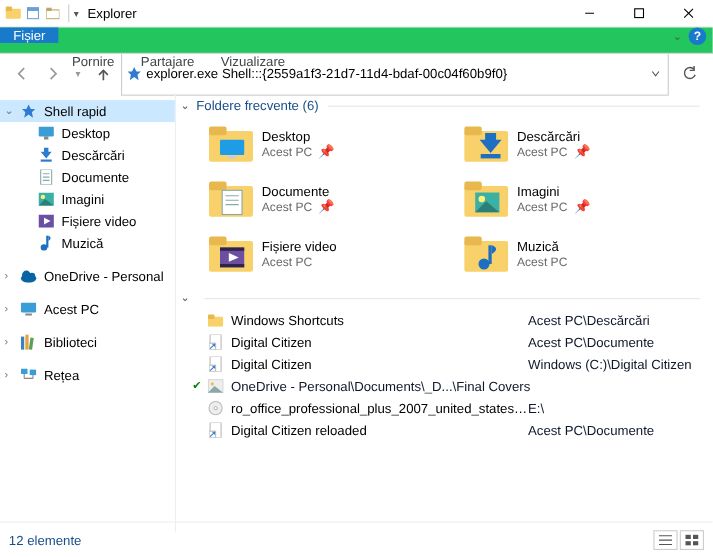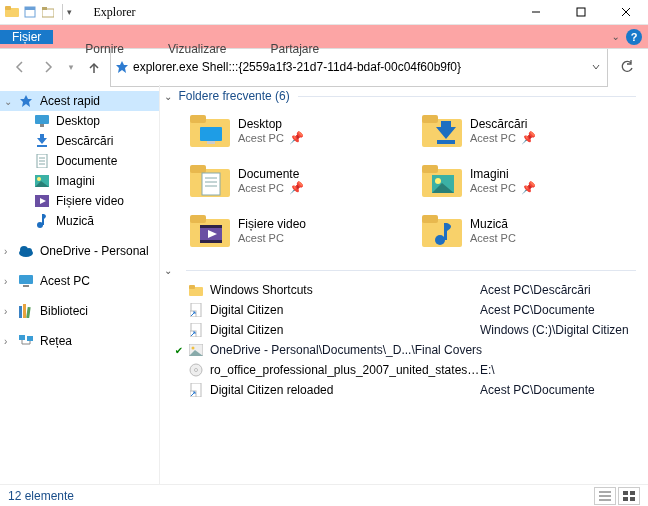--- a/index.html
+++ b/index.html
@@ -2,27 +2,27 @@
 <html><head>
 <meta charset="utf-8">
 <style>
   * { box-sizing: border-box; font-family: "Segoe UI", Tahoma, sans-serif; }
   body { margin: 0; padding: 0; width: 648px; height: 506px; background: #fff; font-size: 12px; color: #000; position: relative; overflow: hidden; }
 
   
   .titlebar { height: 25px; background: #fff; display: flex; align-items: center; padding: 0 0 0 4px; border-bottom: 1px solid #e5e5e5; }
   .title-icon { width: 16px; height: 16px; margin-right: 2px; display:flex; align-items:center; justify-content:center;}
   .title-sep { width: 1px; height: 16px; background: #ccc; margin: 0 4px; }
-  .title-text { margin-left: 22px; font-family: Liberation Serif, serif; }
+  .title-text { margin-left: 8px; }
   .win-controls { margin-left: auto; display: flex; }
   .win-btn { width: 45px; height: 25px; display: flex; align-items: center; justify-content: center; }
   .win-btn svg { width: 10px; height: 10px; }
 
   
-  .ribbon { height: 24px; background: #fca5a5; display: flex; align-items: center; border-bottom: 1px solid #ddd; position: relative; gap: 20px; }
+  .ribbon { height: 24px; background: #22c55e; display: flex; align-items: flex-start; border-bottom: 1px solid #ddd; position: relative; }
   .file-tab { background: #1979ca; color: #fff; padding: 0 12px; display: flex; align-items: center; font-size: 12px; }
   .rtab { padding: 0 12px; display: flex; align-items: center; color: #444; margin-top: 24px; }
   .ribbon-expand { margin-left: auto; display: flex; align-items: center; gap: 6px; padding-right: 6px; }
   .help-circle { width: 16px; height: 16px; border-radius: 50%; background: #1979ca; color: #fff; display:flex; align-items:center; justify-content:center; font-size:11px; font-weight:bold;}
 
   
   .navrow { height: 36px; display: flex; align-items: center; padding: 4px 8px; gap: 4px; }
   .nav-arrow { width: 24px; height: 24px; display:flex; align-items:center; justify-content:center; color:#999; }
   .nav-arrow.enabled { color:#555; }
   .addr { flex: 1; height: 40px; border: 1px solid #ccc; display: flex; align-items: center; padding: 0 2px; }
@@ -59,21 +59,21 @@
 
   
   .rfiles { padding: 2px 0 0 24px; }
   .rfile { display:flex; align-items:center; height: 20px; }
   .rfile .sync { width: 14px; text-align:center; color:green; font-size:10px; margin-left:-16px; margin-right:2px;}
   .rfile .rfico { width:16px; height:16px; margin-right:6px; display:flex; align-items:center; justify-content:center;}
   .rfile .rfname { width: 270px; white-space:nowrap; overflow:hidden; text-overflow:ellipsis;}
   .rfile .rfpath { color:#0f172a; white-space:nowrap; overflow:hidden; text-overflow:ellipsis;}
 
   
-  .status { position: absolute; left:0; right:0; bottom:0; height:22px; border-top:1px solid #eee; display:flex; align-items:center; padding:0 8px; color:#1a4e8a;}
+  .status { position: absolute; left:0; right:0; bottom:0; height:32px; border-top:1px solid #eee; display:flex; align-items:center; padding:0 8px; color:#1a4e8a;}
   .status .views { margin-left:auto; display:flex; gap:2px;}
   .vbtn { width:22px; height:18px; border:1px solid #ccc; display:flex; align-items:center; justify-content:center; color:#555;}
 
   
   svg { display:block; }
 </style>
 </head>
 <body>
 
 <div class="titlebar">
@@ -114,22 +114,22 @@
           <line x1="1" y1="1" x2="9" y2="9" stroke="#000"></line>
           <line x1="9" y1="1" x2="1" y2="9" stroke="#000"></line>
         </svg>
       </div>
   </div>
 </div>
 
 <div class="ribbon">
   <div class="file-tab">Fișier</div>
   <div class="rtab">Pornire</div>
+  <div class="rtab">Partajare</div>
   <div class="rtab">Vizualizare</div>
-  <div class="rtab">Partajare</div>
   <div class="ribbon-expand">
     <span style="color:#555;font-size:10px;">⌄</span>
     <span class="help-circle">?</span>
   </div>
 </div>
 
 <div class="navrow">
   <div class="nav-arrow">
     <svg width="14" height="14">
         <polyline points="9,2 4,7 9,12" fill="none" stroke="currentColor" stroke-width="1.5"></polyline>
@@ -173,21 +173,21 @@
 <div class="body">
 
   <div class="nav-pane">
     <div class="nav-item selected">
       <span class="chev">⌄</span>
       <span class="nico">
           <svg width="14" height="14">
             <polygon points="7,1 9,5 13,5 10,8 11,13 7,10 3,13 4,8 1,5 5,5" fill="#2e7cd1"></polygon>
           </svg>
         </span>
-      <span>Acest rapid</span>
+      <span>Shell rapid</span>
     </div>
     <div class="nav-item" style="padding-left:34px;">
       <span class="nico">
           <svg width="14" height="12">
             <rect x="0" y="0" width="14" height="9" rx="1" fill="#3b9dd6"></rect>
             <rect x="5" y="9" width="4" height="3" fill="#888"></rect>
           </svg>
         </span>
       <span>Desktop</span>
     </div>

